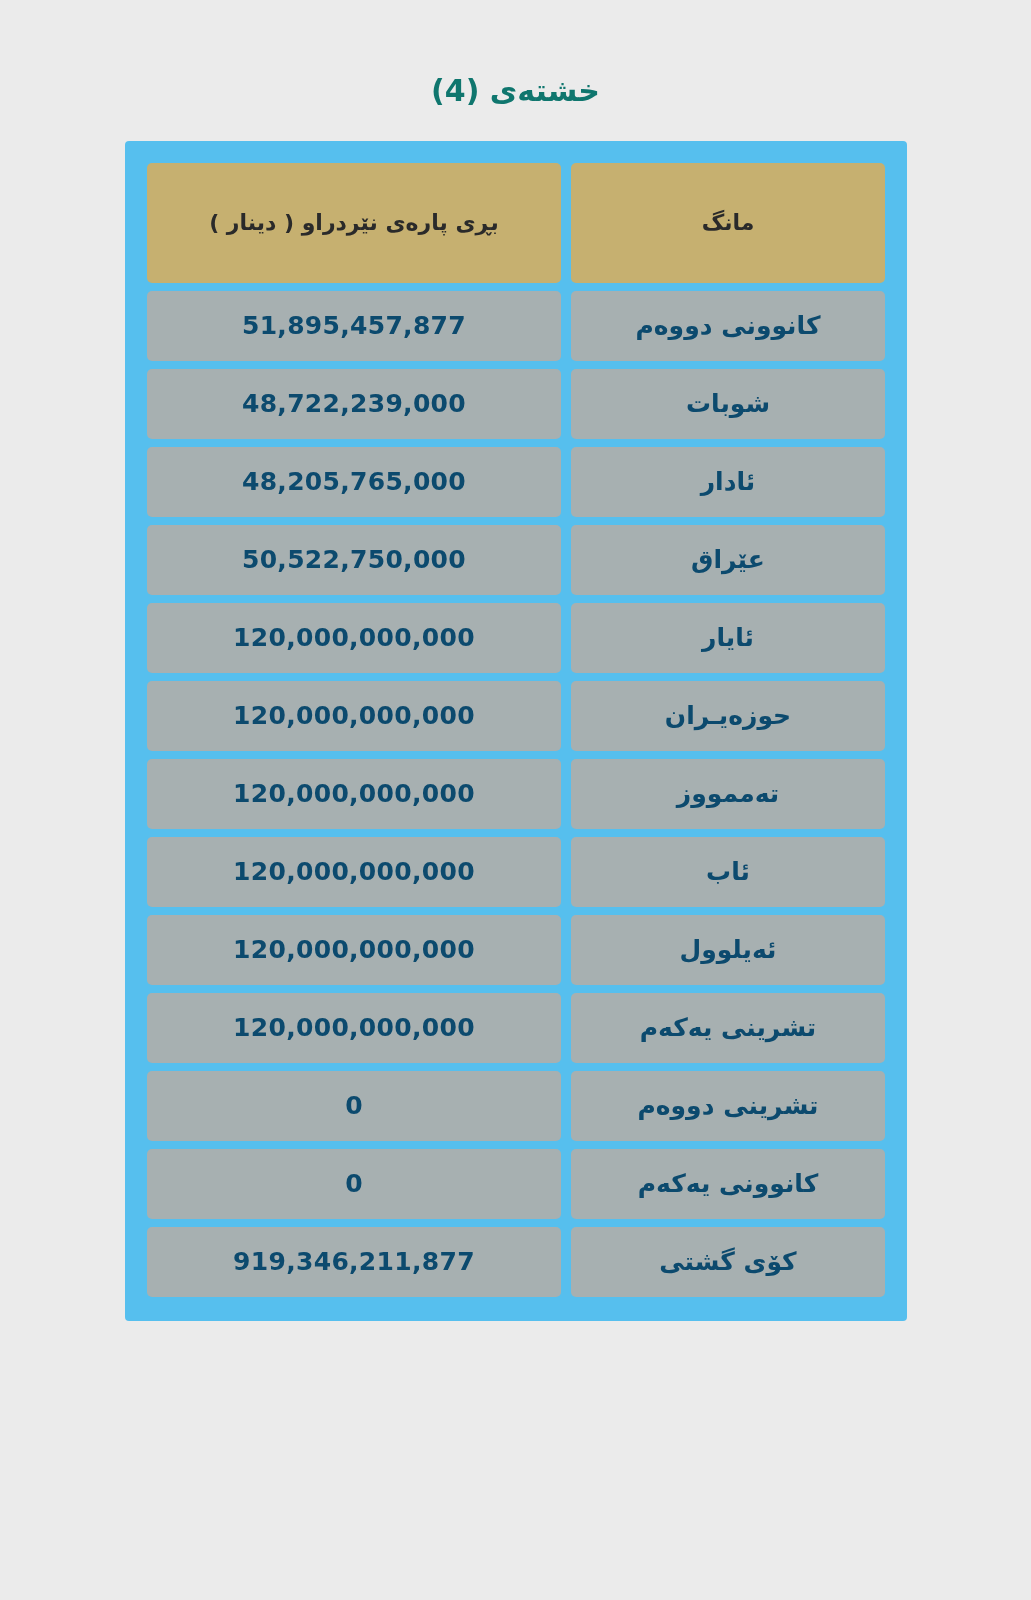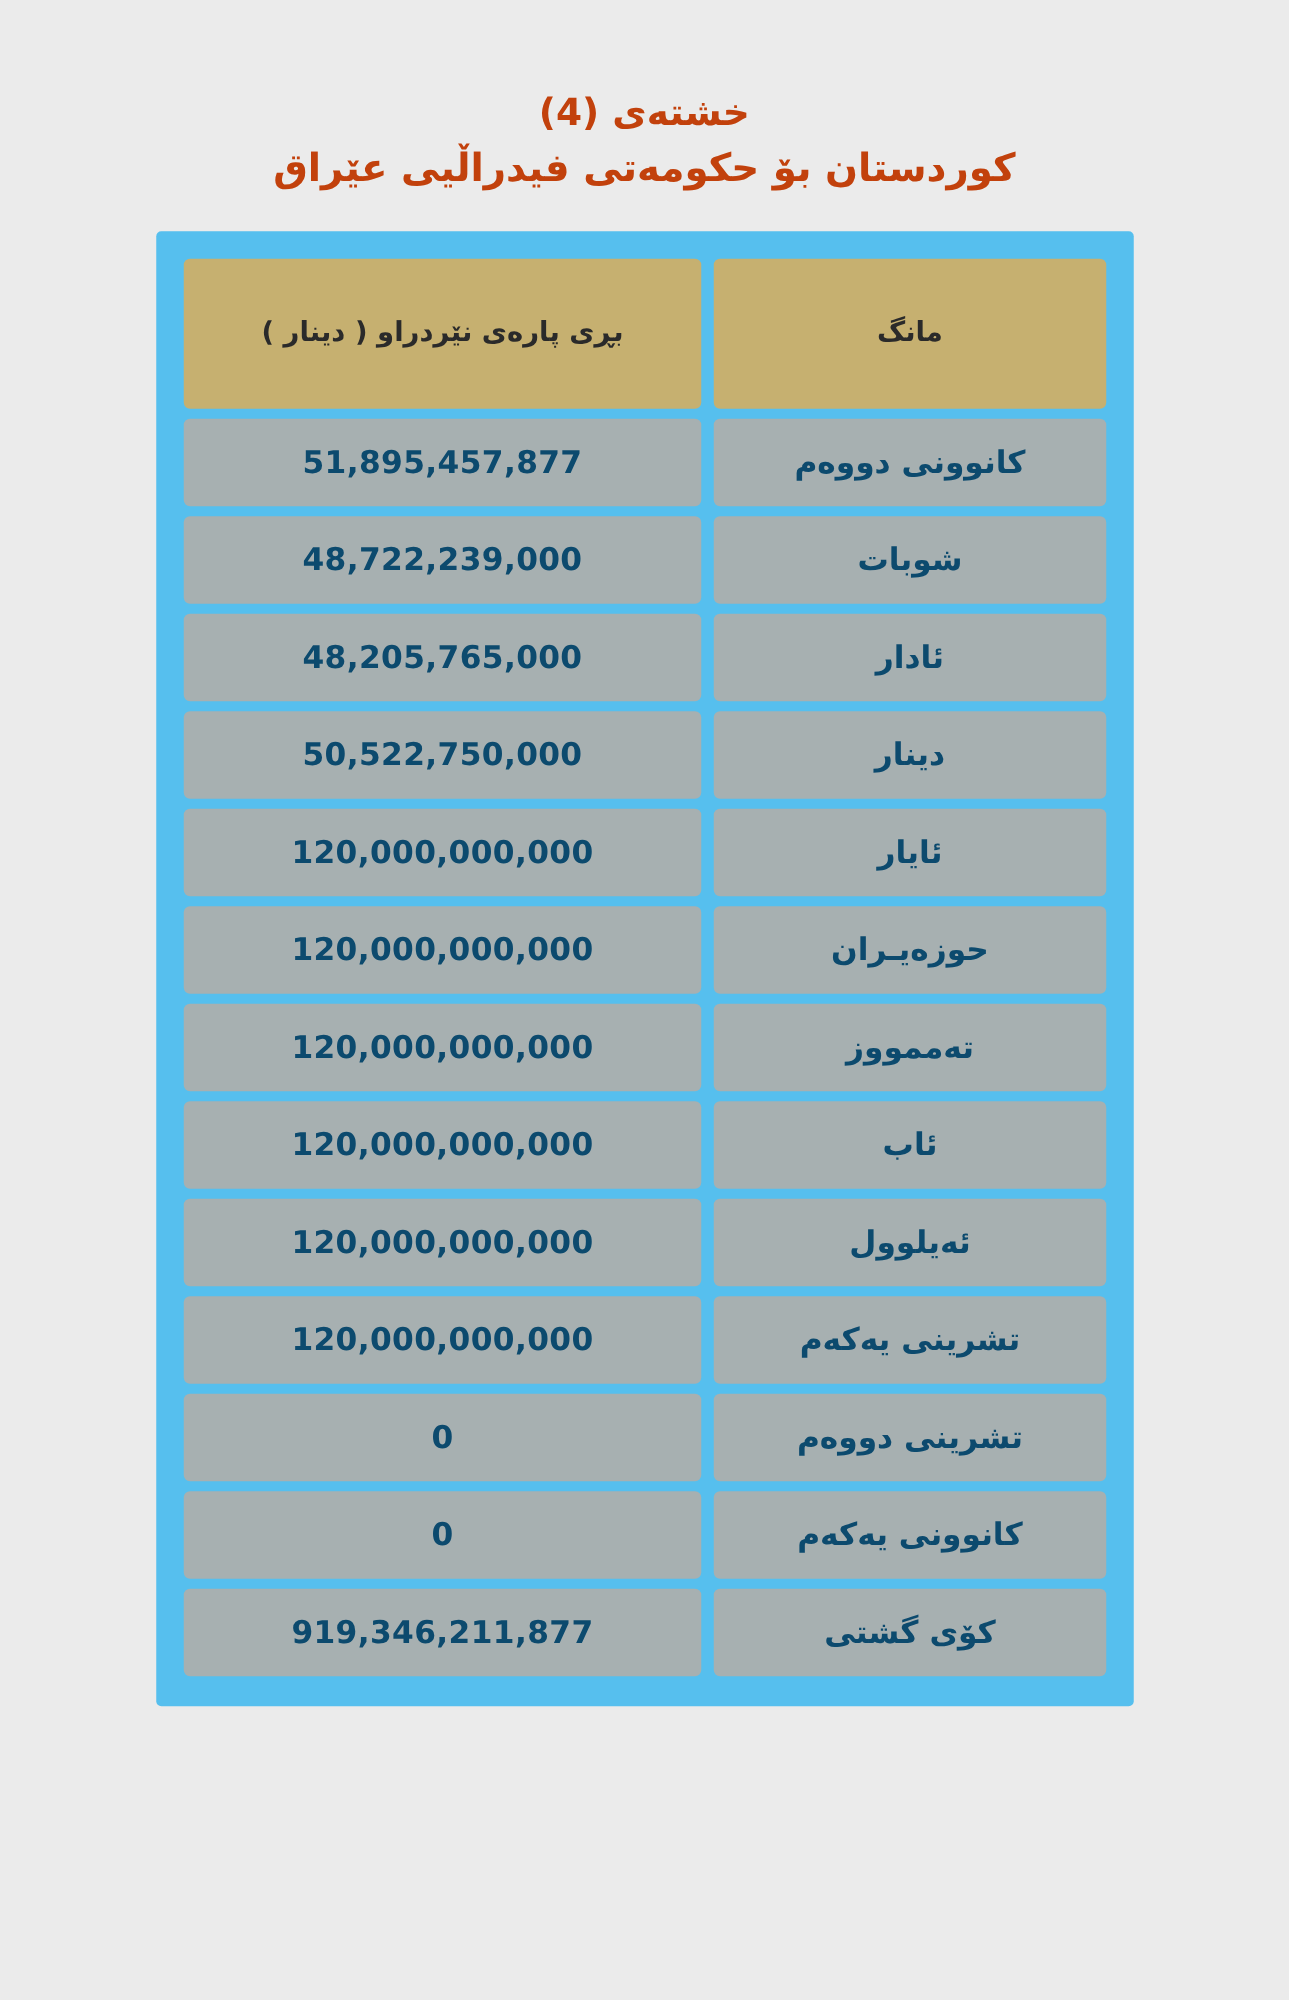--- a/index.html
+++ b/index.html
@@ -20,21 +20,21 @@
     height: 1600px;
     box-sizing: border-box;
   }
 
   .title-block {
     padding: 70px 95px 0 95px;
     text-align: center;
   }
 
   .title-line {
-    color: #c2410c;
+    color: #0f766e;
     font-weight: bold;
     font-size: 30px;
     line-height: 1.42;
     letter-spacing: 0px;
     direction: rtl;
   }
 
   .title-line.main {
     font-size: 31px;
   }
@@ -94,21 +94,20 @@
   .col-month { width: 43%; }
   .col-amount { width: 57%; }
 </style>
 </head>
 <body>
 
 <div class="page">
 
   <div class="title-block">
     <div class="title-line">خشتەی (4)</div>
-    <div class="title-line main">کوردستان بۆ حکومەتی فیدراڵیی عێراق</div>
   </div>
 
   <div class="table-wrap">
     <table class="data-table">
       <thead>
         <tr>
           <th class="col-month">مانگ</th>
           <th class="col-amount">بڕی پارەی نێردراو ( دینار )</th>
         </tr>
       </thead>
@@ -119,21 +118,21 @@
         </tr>
         <tr>
           <td class="month-cell">شوبات</td>
           <td class="amount-cell">48,722,239,000</td>
         </tr>
         <tr>
           <td class="month-cell">ئادار</td>
           <td class="amount-cell">48,205,765,000</td>
         </tr>
         <tr>
-          <td class="month-cell">دینار</td>
+          <td class="month-cell">عێراق</td>
           <td class="amount-cell">50,522,750,000</td>
         </tr>
         <tr>
           <td class="month-cell">ئایار</td>
           <td class="amount-cell">120,000,000,000</td>
         </tr>
         <tr>
           <td class="month-cell">حوزەیـران</td>
           <td class="amount-cell">120,000,000,000</td>
         </tr>

